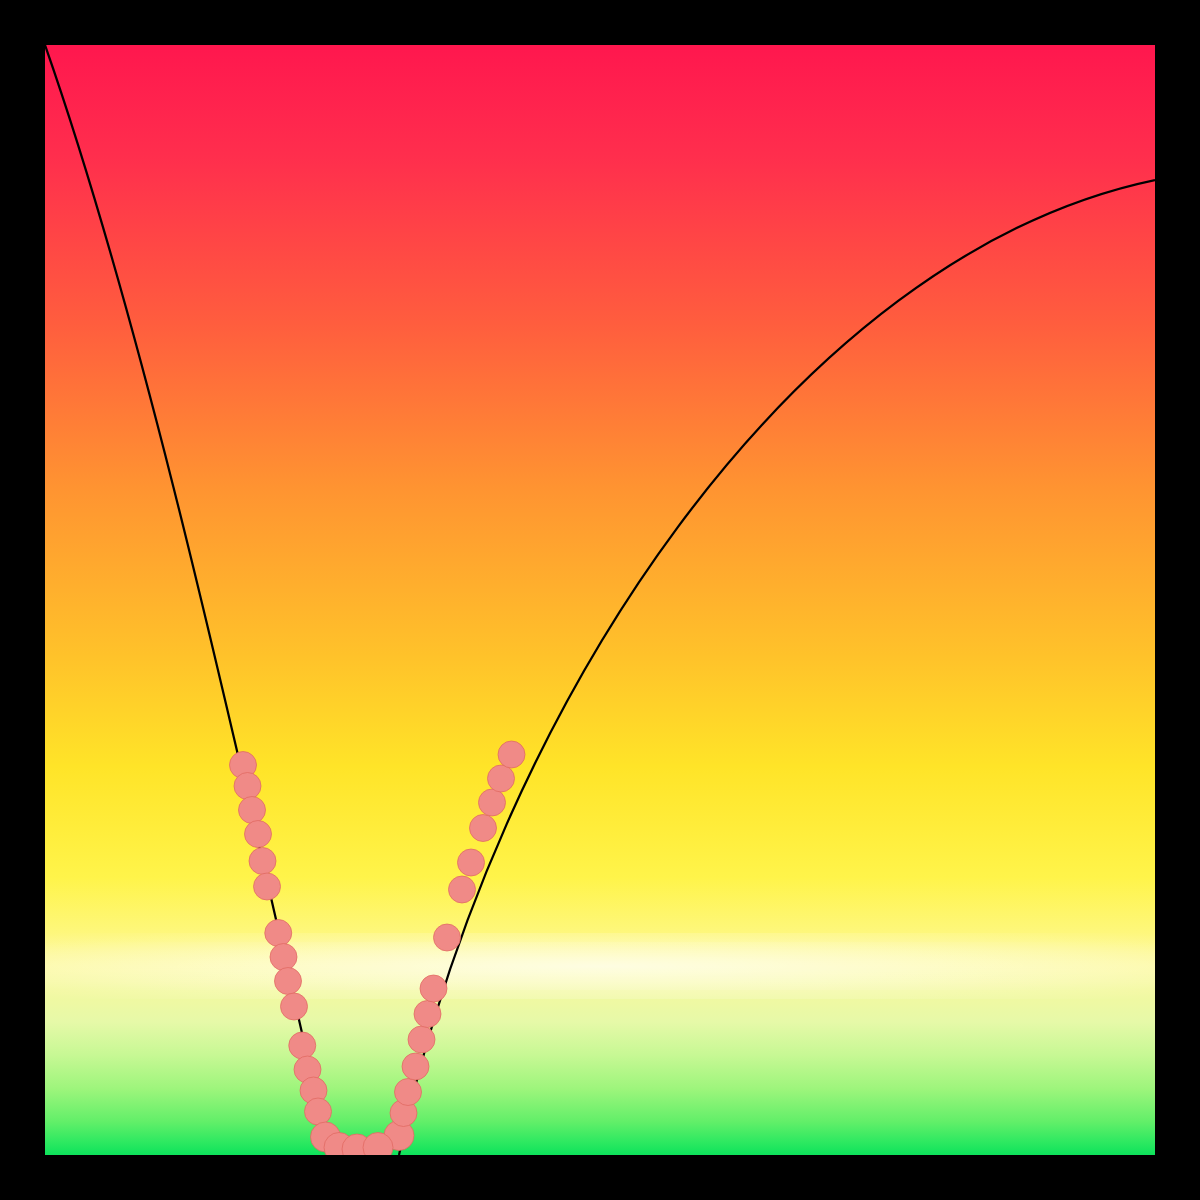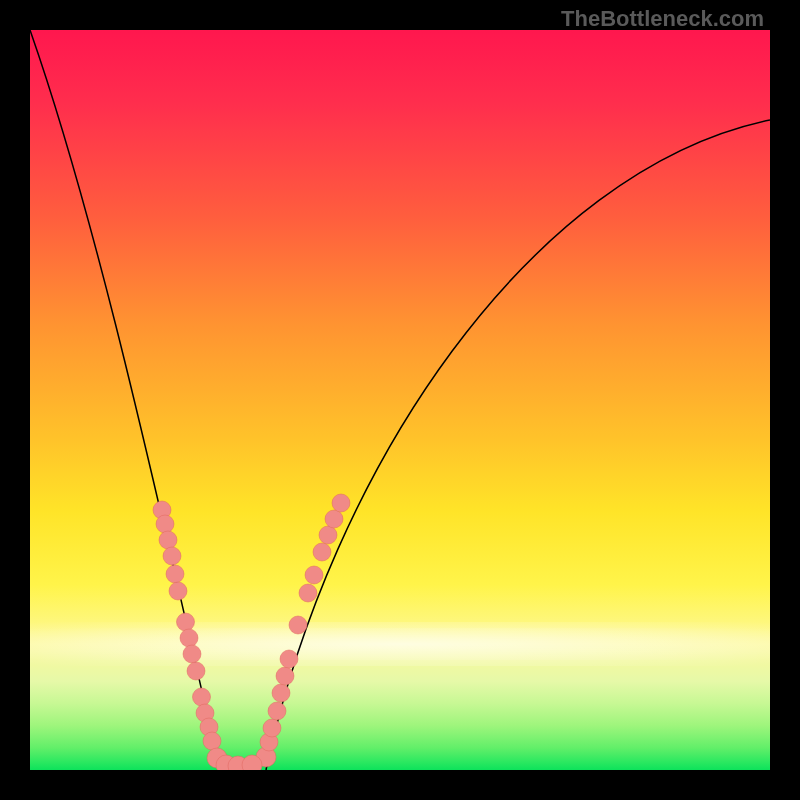--- a/index.html
+++ b/index.html
@@ -138,14 +138,13 @@
           <circle cx="304" cy="489" r="9" class="bead"></circle>
           <circle cx="311" cy="473" r="9" class="bead"></circle>
         </g>
       <g id="beads-bottom">
           <circle cx="196" cy="735" r="10" class="bead"></circle>
           <circle cx="208" cy="736" r="10" class="bead"></circle>
           <circle cx="222" cy="735" r="10" class="bead"></circle>
         </g>
     </svg>
   </div>
-  <div class="watermark">TheBottleneck.com</div>
 </div>
 
 </body></html>

